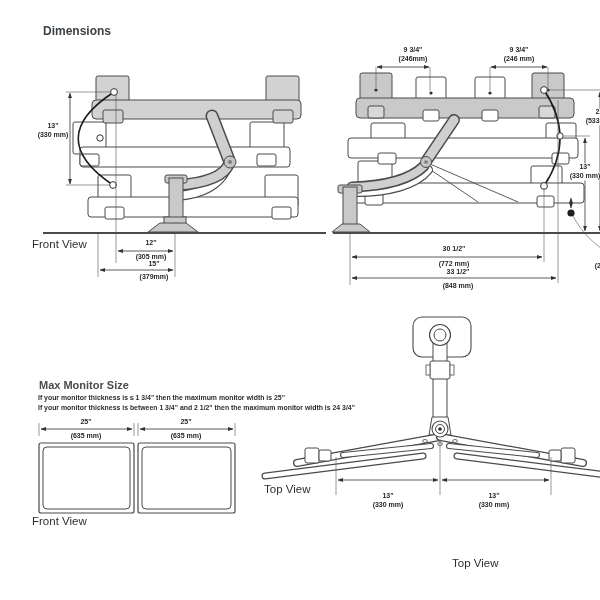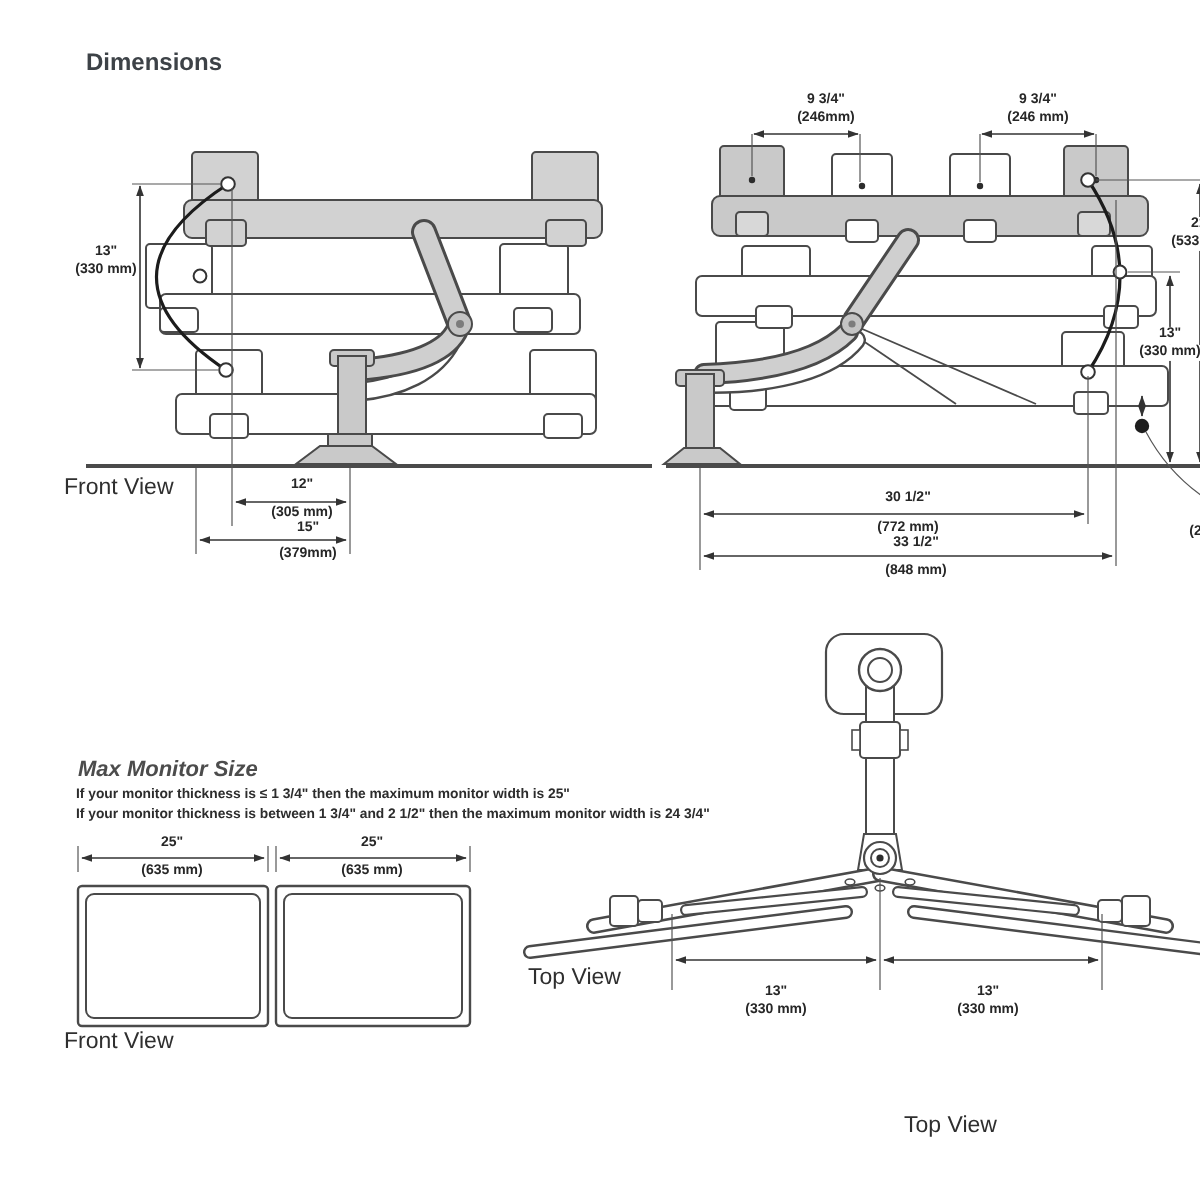--- a/index.html
+++ b/index.html
@@ -1,21 +1,21 @@
 <!DOCTYPE html>
 <html><head>
 <meta charset="utf-8">
 <style>
   html,body{margin:0;padding:0;background:#fff;}
   .page{position:relative;width:600px;height:600px;background:#fff;overflow:hidden;
         font-family:"Liberation Sans",sans-serif;margin-left:28px;}
   .abs{position:absolute;}
   .title{position:absolute;left:15px;top:24px;font-size:12px;font-weight:600;color:#3d4247;}
   .view-label{position:absolute;font-size:11.5px;color:#2f2f2f;white-space:nowrap;}
-  .mm-head{position:absolute;font-style:italic;font-weight:600;font-size:11px;color:#4c4c4c;white-space:nowrap;}
+  .mm-head{position:absolute;font-weight:600;font-size:11px;color:#4c4c4c;white-space:nowrap;}
   .rule{position:absolute;font-weight:bold;font-size:6.9px;color:#2c2c2c;white-space:nowrap;}
   .dim{position:absolute;transform:translate(-50%,-50%);display:flex;flex-direction:column;
        align-items:center;text-align:center;font-size:7px;font-weight:bold;line-height:1.22;
        color:#272727;white-space:nowrap;}
   .g4{gap:4px}.g5{gap:5px}.g6{gap:6px}
   .mask span{background:#fff;padding:0 1px;}
   .watermark{position:absolute;left:215px;top:393px;width:288px;height:70px;border-radius:24px;
        background:rgba(243,199,199,0.82);display:flex;align-items:center;justify-content:center;}
   .watermark span{font-size:44px;font-weight:800;letter-spacing:-1px;color:rgba(255,250,250,0.95);
        transform:scaleX(0.8);white-space:nowrap;}

